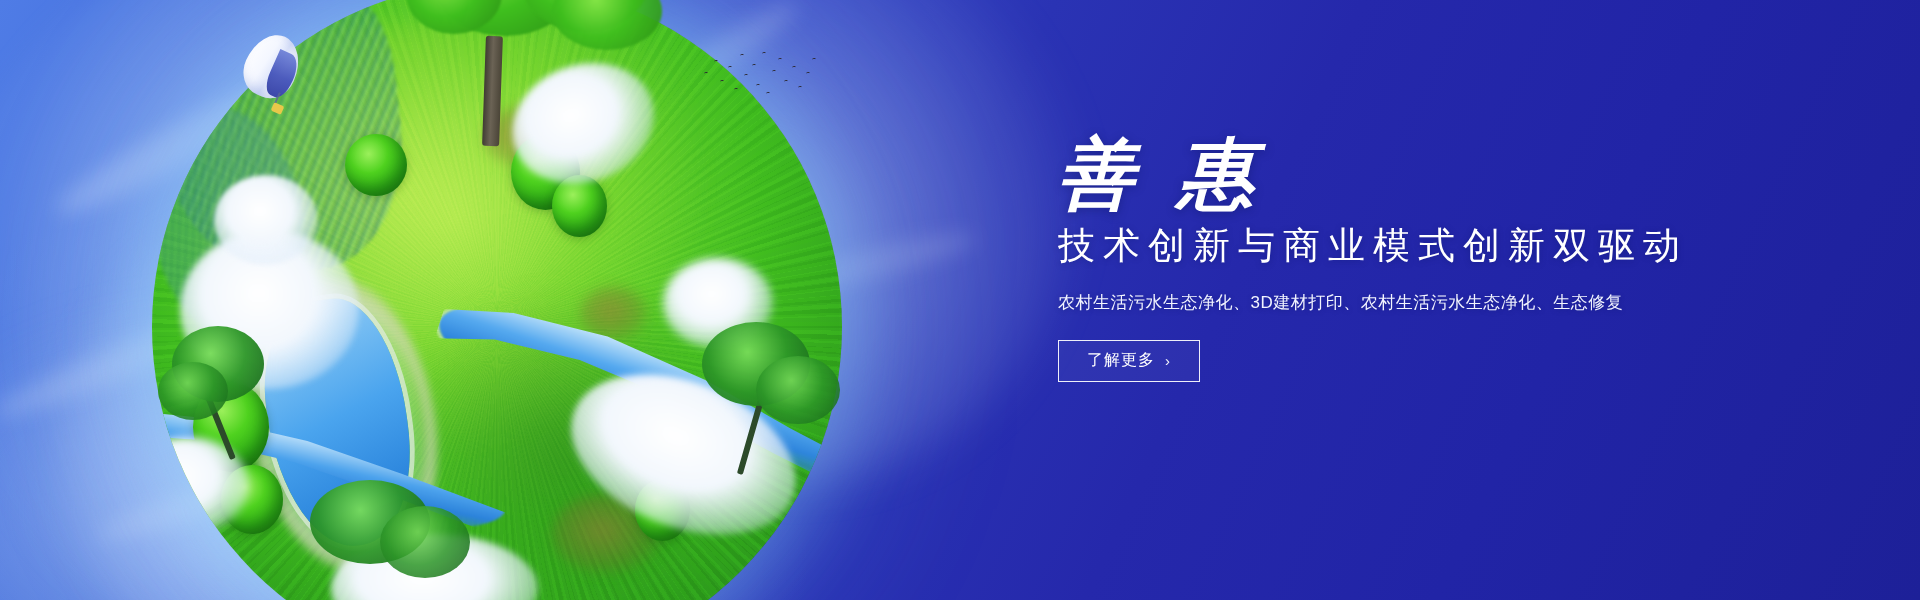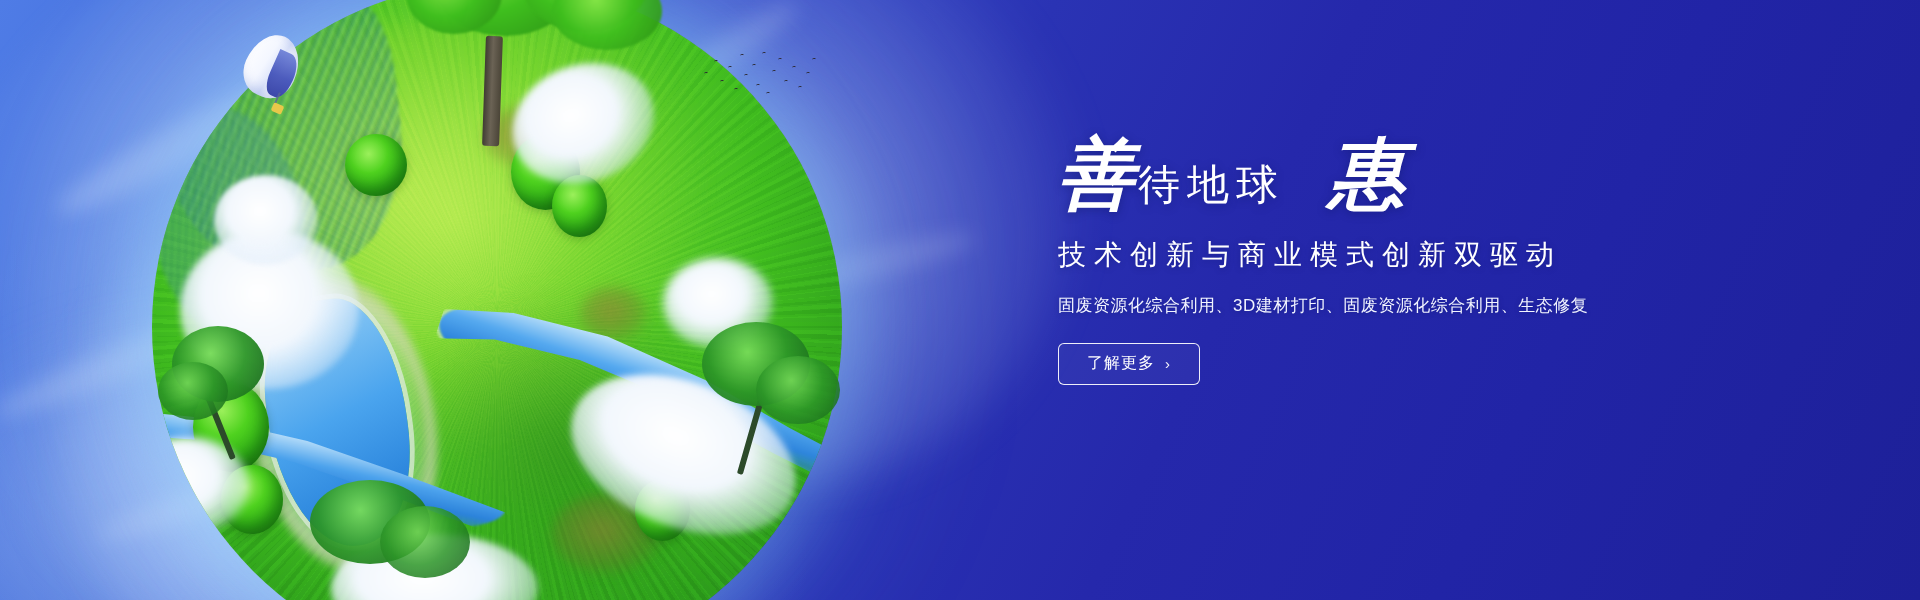--- a/index.html
+++ b/index.html
@@ -172,27 +172,27 @@
   
   .content{position:absolute;left:1058px;top:140px;width:720px;color:#fff;}
   .headline{display:flex;align-items:flex-end;white-space:nowrap;
     text-shadow:0 2px 10px rgba(10,20,90,.40);}
   .hl-big{font-family:"Liberation Serif","DejaVu Serif",serif;font-size:76px;line-height:.92;
     font-weight:700;font-style:italic;letter-spacing:0;}
   .hl-small{font-family:"Liberation Serif","DejaVu Serif",serif;font-size:42px;line-height:1;
     font-weight:400;letter-spacing:7px;padding-bottom:4px;margin-left:4px;}
   .hl-gap{display:inline-block;width:44px;}
 
-  .subtitle{margin-top:26px;font-size:28px;letter-spacing:8px;font-weight:400;color:#ffffff;
+  .subtitle{margin-top:11px;font-size:37px;letter-spacing:8px;font-weight:400;color:#ffffff;
     text-shadow:0 1px 6px rgba(10,20,90,.35);white-space:nowrap;}
   .desc{margin-top:20px;font-size:17px;letter-spacing:.5px;color:#f2f4ff;
     text-shadow:0 1px 5px rgba(10,20,90,.35);white-space:nowrap;}
 
   .cta{margin-top:26px;display:inline-flex;align-items:center;justify-content:center;gap:10px;
-    width:142px;height:42px;border:1px solid rgba(255,255,255,.92);border-radius:6px;
+    width:142px;height:42px;border:1px solid rgba(255,255,255,.92);border-radius:0;
     background:rgba(255,255,255,.04);color:#fff;font-size:16px;letter-spacing:1px;cursor:pointer;}
   .cta .chev{font-size:15px;line-height:1;opacity:.95;}
 </style>
 </head>
 <body>
 
 <div class="banner">
 
   <div class="sky-haze">
     <div class="haze1"></div>
@@ -289,28 +289,27 @@
     <div class="bird" style="left:92px;top:20px;"></div>
     <div class="bird" style="left:98px;top:40px;"></div>
     <div class="bird" style="left:106px;top:26px;"></div>
     <div class="bird" style="left:112px;top:12px;"></div>
   </div>
 
   <div class="content">
 
     <div class="headline">
       <span class="hl-big">善</span>
-      <span class="hl-small">待地球</span>
       <span class="hl-gap"></span>
       <span class="hl-big">惠</span>
     </div>
 
     <div class="subtitle">技术创新与商业模式创新双驱动</div>
 
-    <div class="desc">固废资源化综合利用、3D建材打印、固废资源化综合利用、生态修复</div>
+    <div class="desc">农村生活污水生态净化、3D建材打印、农村生活污水生态净化、生态修复</div>
 
     <div class="cta">
       <span>了解更多</span>
       <span class="chev">›</span>
     </div>
 
   </div>
 </div>
 
 </body></html>

